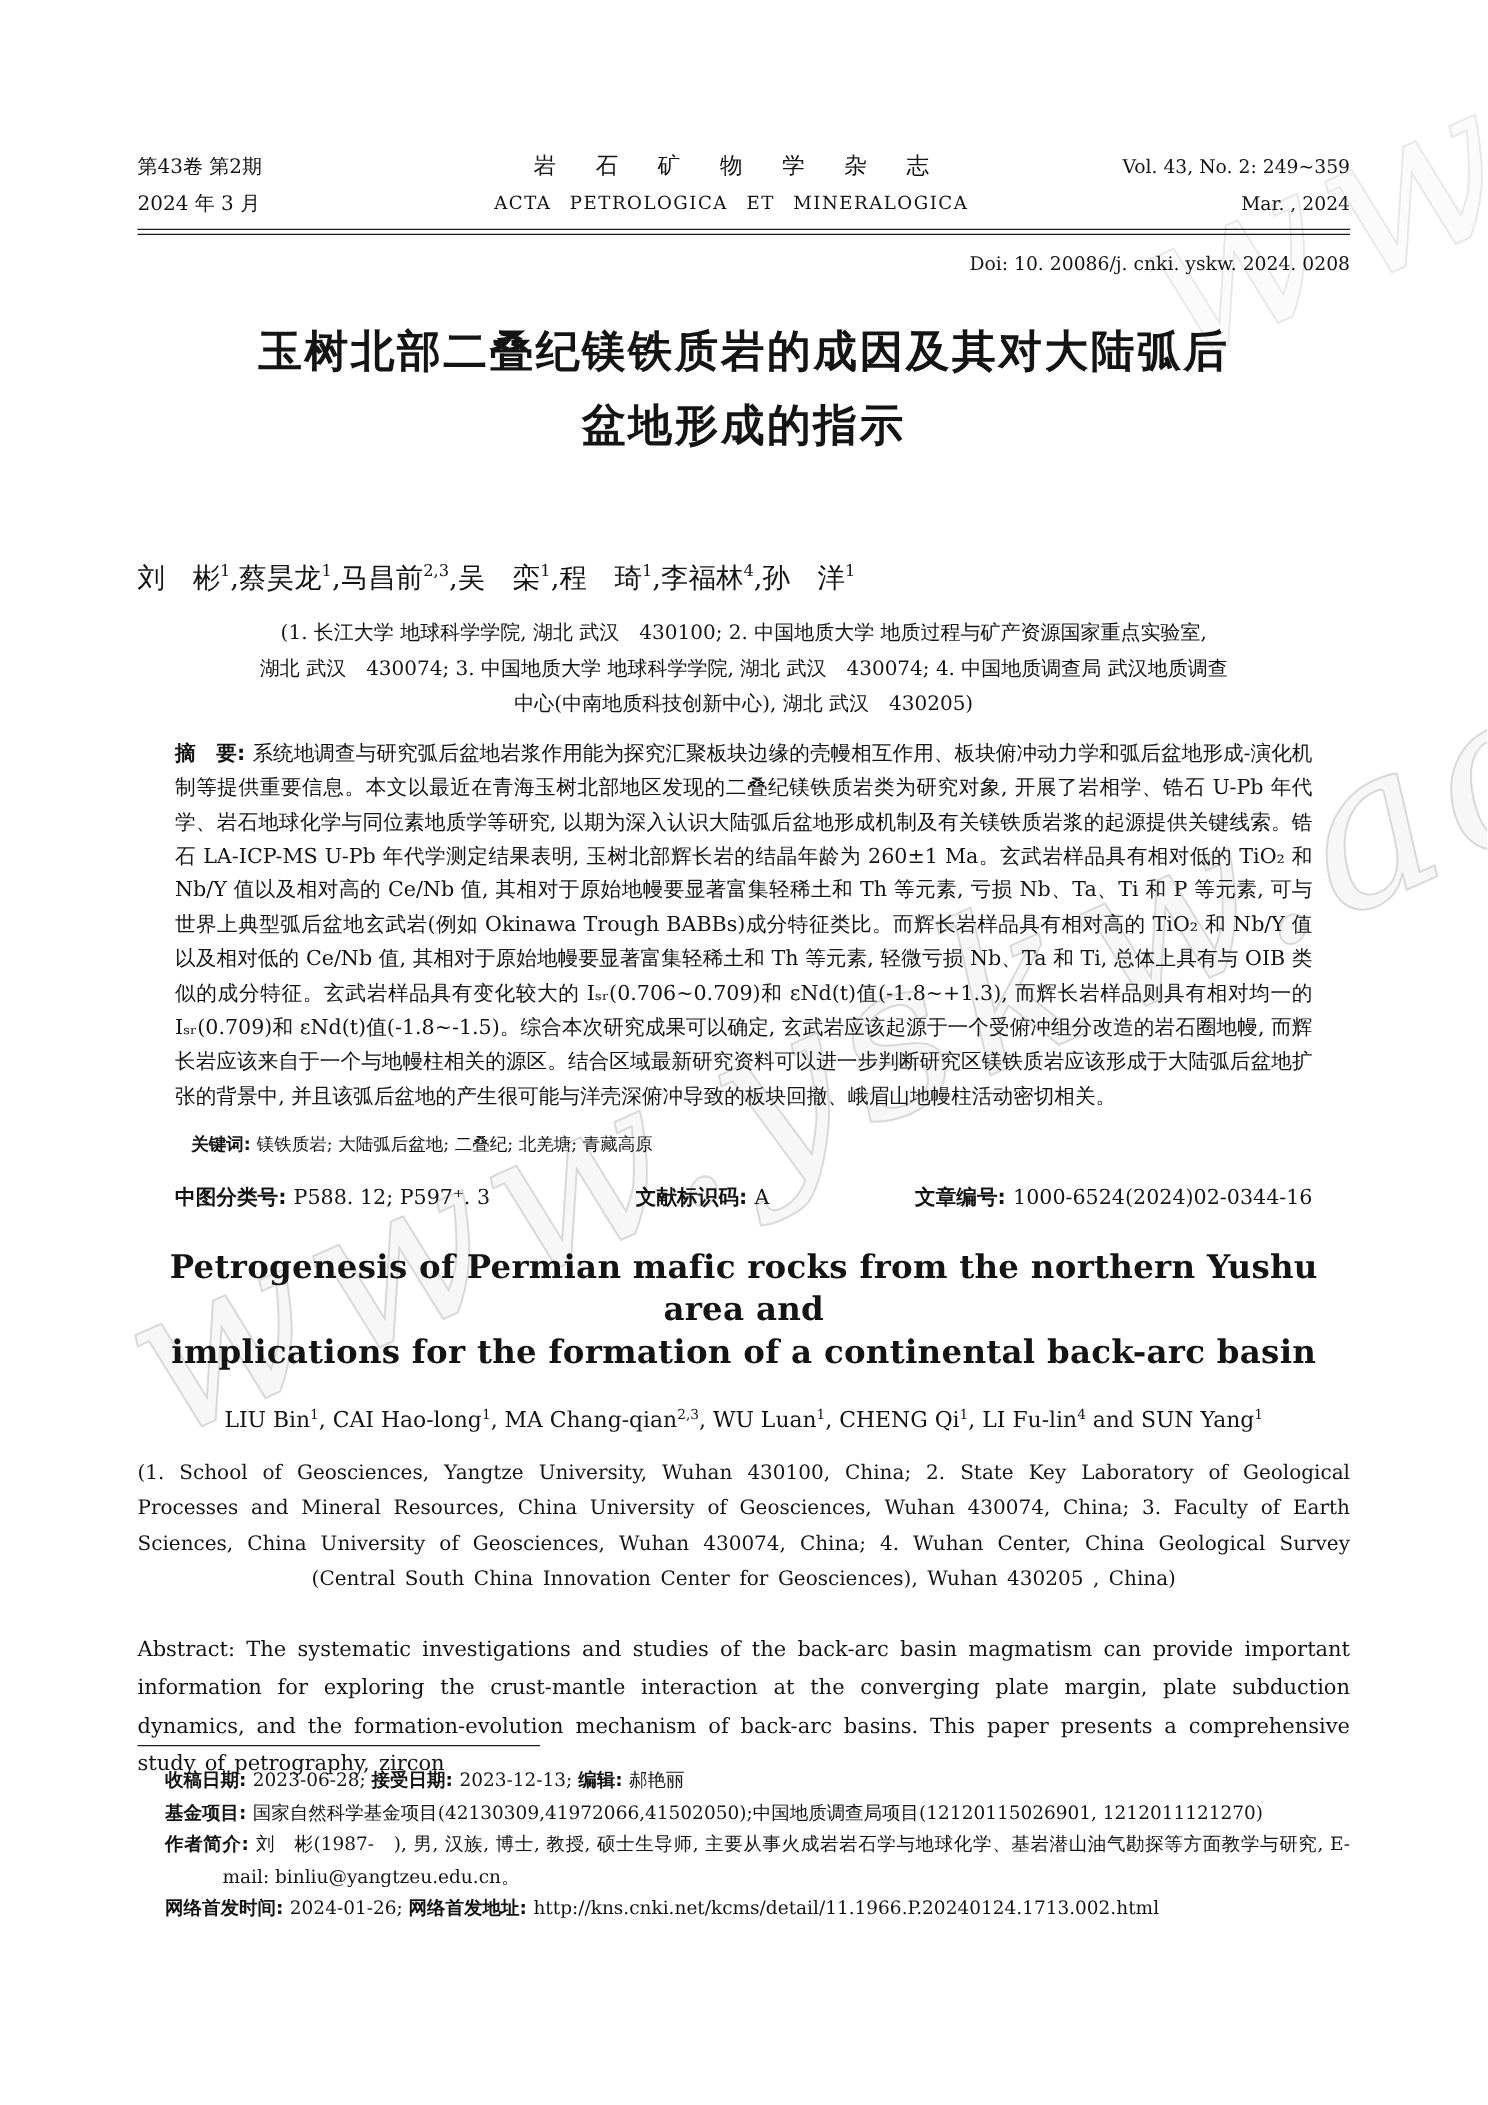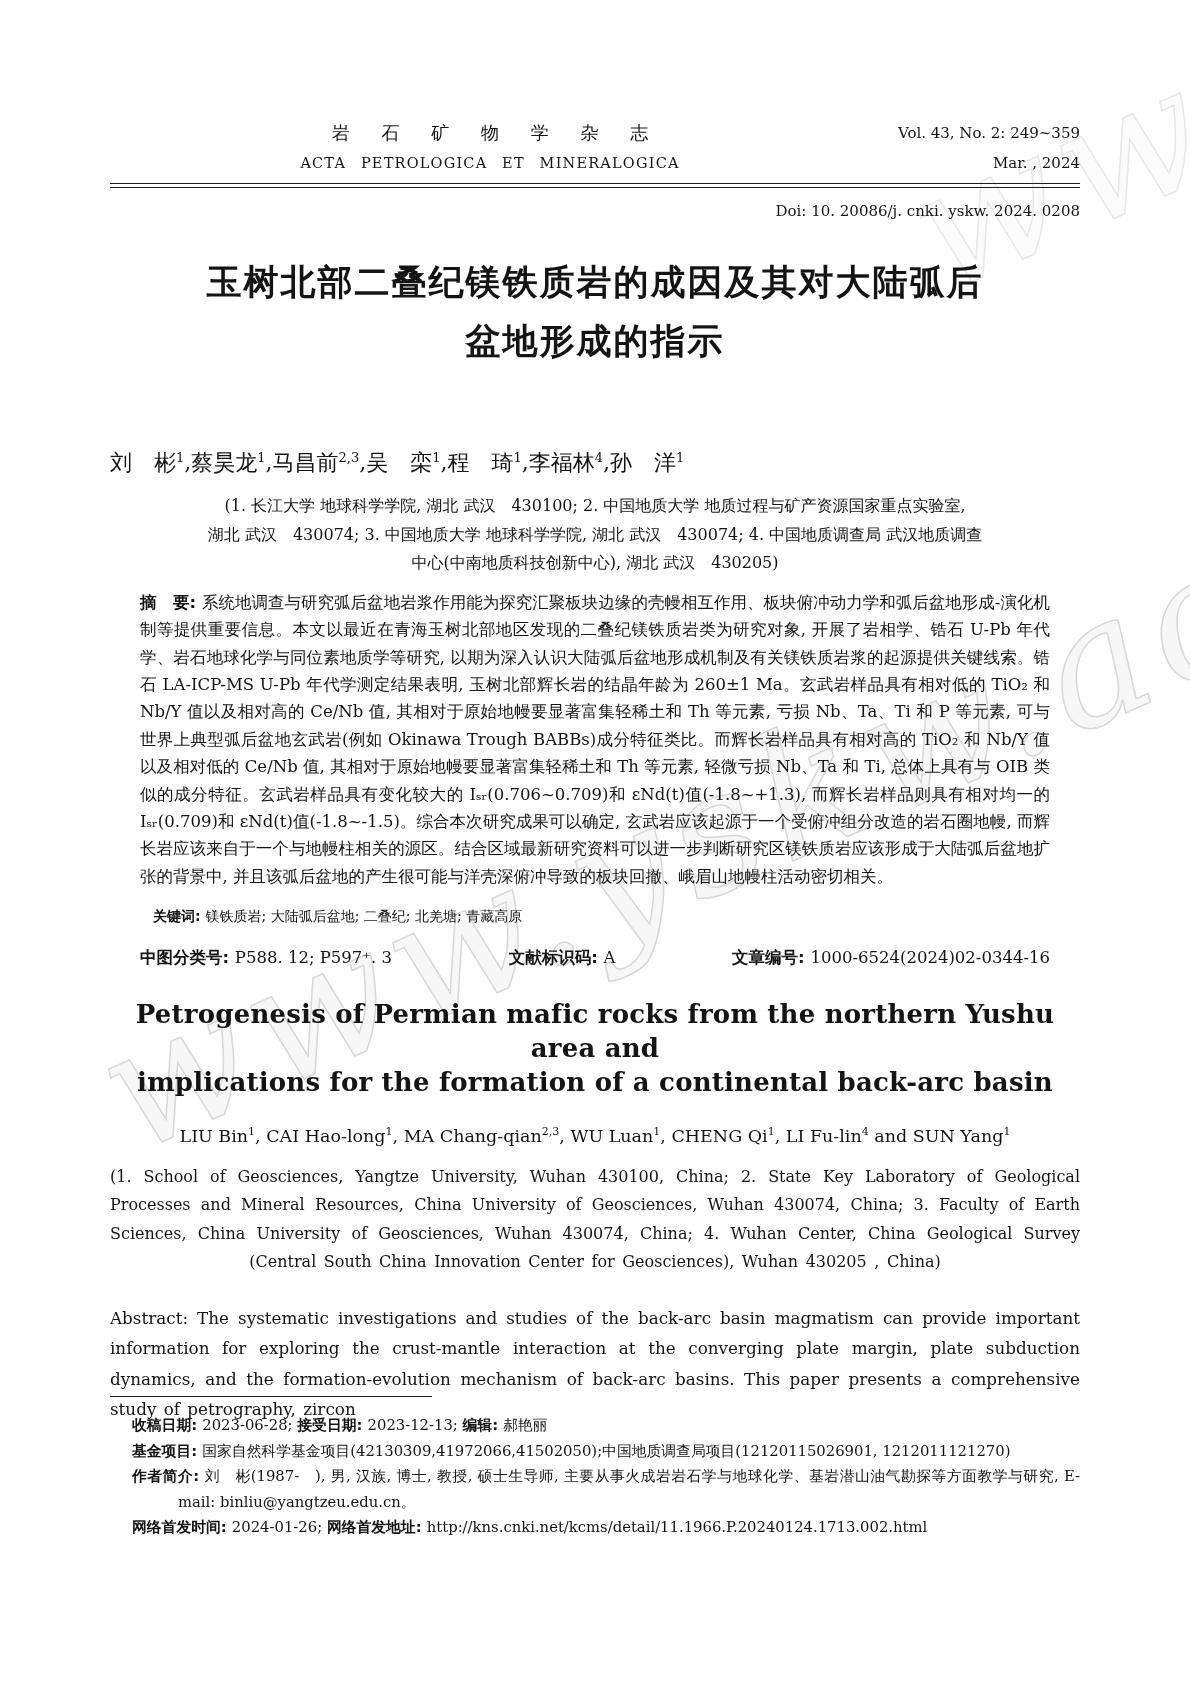--- a/index.html
+++ b/index.html
@@ -70,20 +70,24 @@
 <body>
 
 <div class="page">
 
   <div class="watermark wm1">www.yskw.ac.cn</div>
   <div class="watermark wm2">www.yskw.ac.cn</div>
 
   <div class="content">
 
     <div class="hdr">
+      <div class="hdr-left">
+        <div>第43卷 第2期</div>
+        <div>2024 年 3 月</div>
+      </div>
       <div class="hdr-center">
         <div class="jt-cn">岩 石 矿 物 学 杂 志</div>
         <div class="jt-en">ACTA PETROLOGICA ET MINERALOGICA</div>
       </div>
       <div class="hdr-right">
         <div>Vol. 43, No. 2: 249~359</div>
         <div>Mar. , 2024</div>
       </div>
     </div>
 

